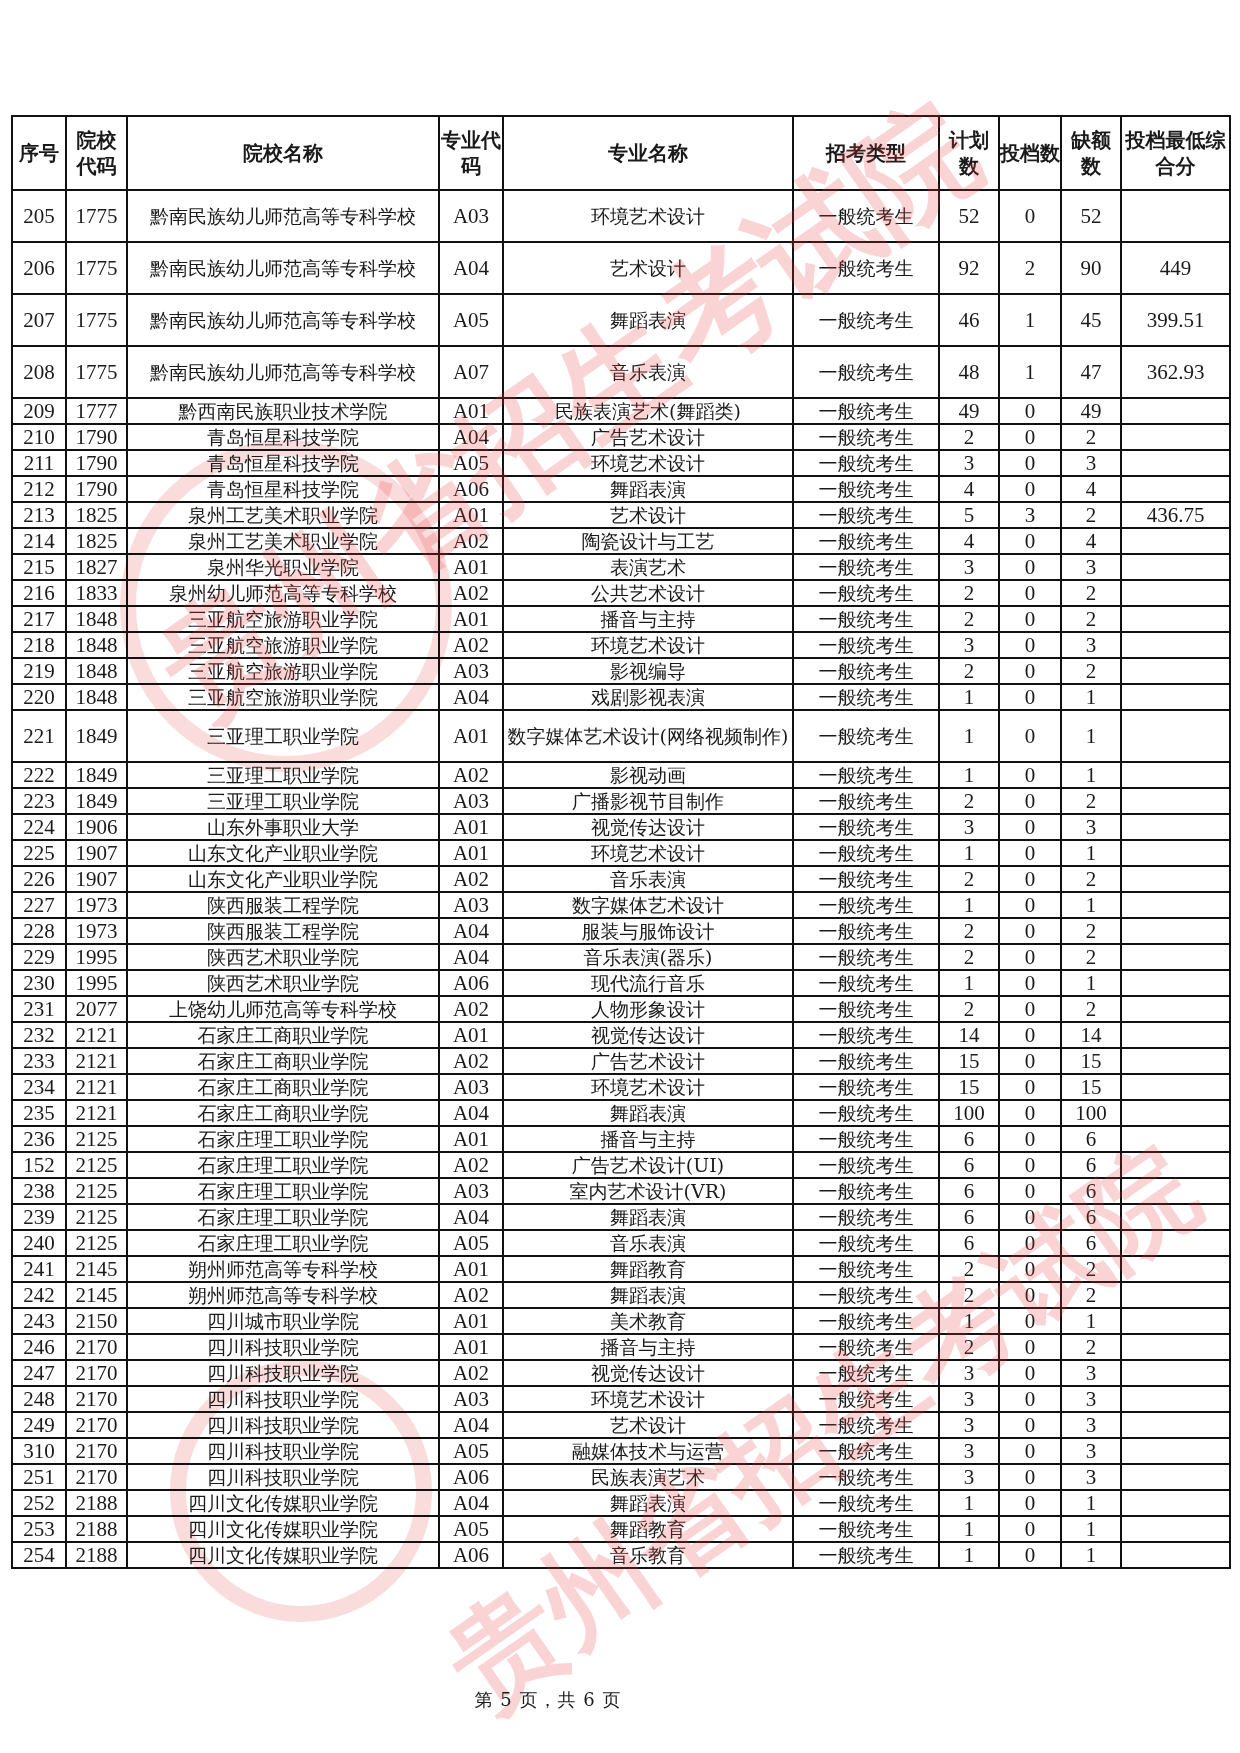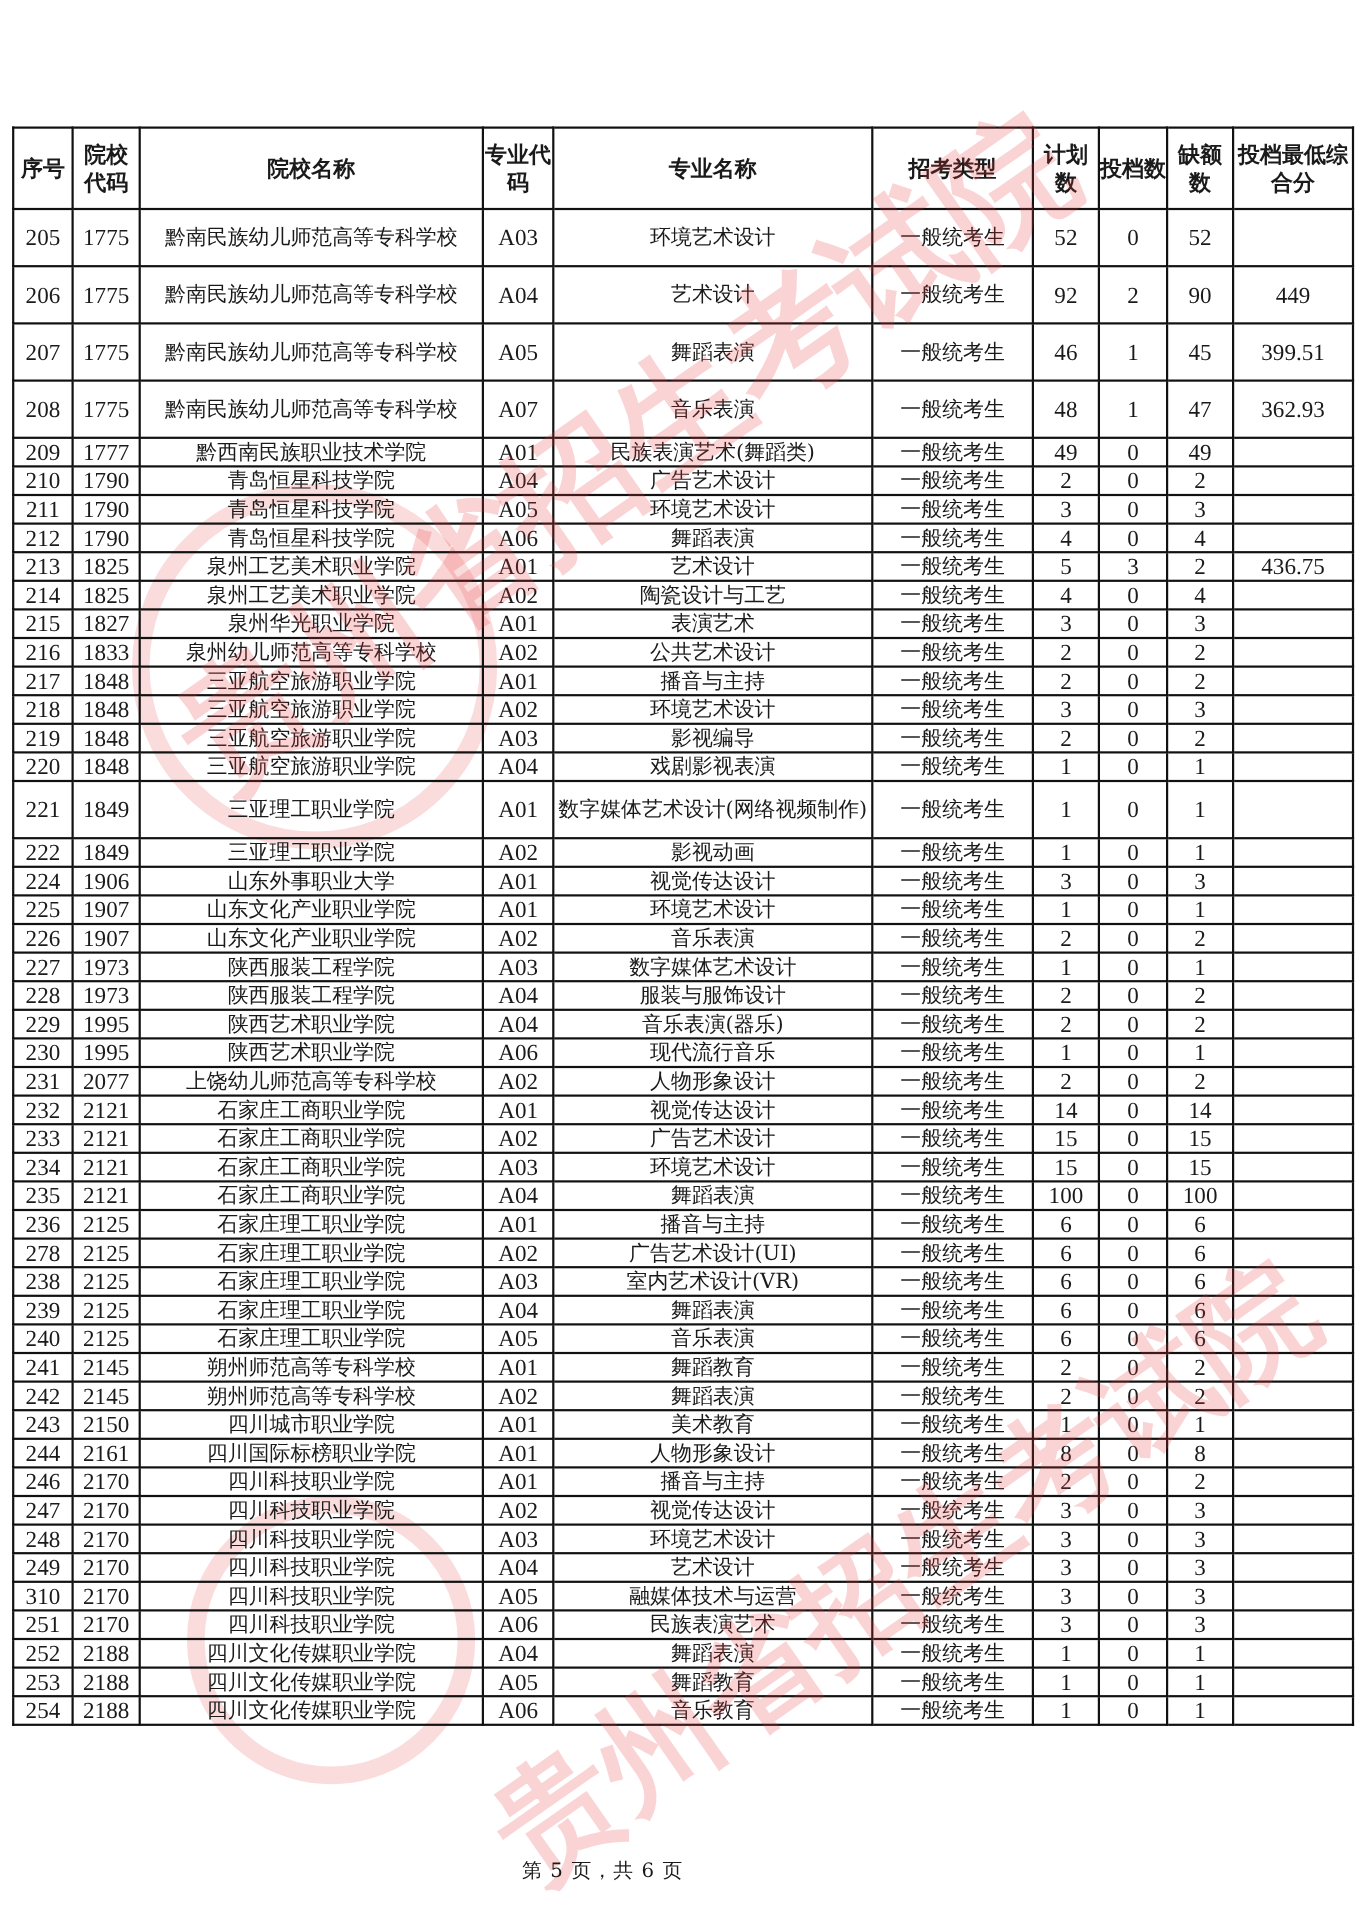--- a/index.html
+++ b/index.html
@@ -266,20 +266,32 @@
           <td>三亚理工职业学院</td>
           <td class="num">A02</td>
           <td>影视动画</td>
           <td>一般统考生</td>
           <td class="num">1</td>
           <td class="num">0</td>
           <td class="num">1</td>
           <td class="num"></td>
         </tr>
         <tr>
+          <td class="num">223</td>
+          <td class="num">1849</td>
+          <td>三亚理工职业学院</td>
+          <td class="num">A03</td>
+          <td>广播影视节目制作</td>
+          <td>一般统考生</td>
+          <td class="num">2</td>
+          <td class="num">0</td>
+          <td class="num">2</td>
+          <td class="num"></td>
+        </tr>
+        <tr>
           <td class="num">224</td>
           <td class="num">1906</td>
           <td>山东外事职业大学</td>
           <td class="num">A01</td>
           <td>视觉传达设计</td>
           <td>一般统考生</td>
           <td class="num">3</td>
           <td class="num">0</td>
           <td class="num">3</td>
           <td class="num"></td>
@@ -422,21 +434,21 @@
           <td>石家庄理工职业学院</td>
           <td class="num">A01</td>
           <td>播音与主持</td>
           <td>一般统考生</td>
           <td class="num">6</td>
           <td class="num">0</td>
           <td class="num">6</td>
           <td class="num"></td>
         </tr>
         <tr>
-          <td class="num">278</td>
+          <td class="num">152</td>
           <td class="num">2125</td>
           <td>石家庄理工职业学院</td>
           <td class="num">A02</td>
           <td>广告艺术设计(UI)</td>
           <td>一般统考生</td>
           <td class="num">6</td>
           <td class="num">0</td>
           <td class="num">6</td>
           <td class="num"></td>
         </tr>
@@ -503,32 +515,20 @@
         <tr>
           <td class="num">243</td>
           <td class="num">2150</td>
           <td>四川城市职业学院</td>
           <td class="num">A01</td>
           <td>美术教育</td>
           <td>一般统考生</td>
           <td class="num">1</td>
           <td class="num">0</td>
           <td class="num">1</td>
-          <td class="num"></td>
-        </tr>
-        <tr>
-          <td class="num">244</td>
-          <td class="num">2161</td>
-          <td>四川国际标榜职业学院</td>
-          <td class="num">A01</td>
-          <td>人物形象设计</td>
-          <td>一般统考生</td>
-          <td class="num">8</td>
-          <td class="num">0</td>
-          <td class="num">8</td>
           <td class="num"></td>
         </tr>
         <tr>
           <td class="num">246</td>
           <td class="num">2170</td>
           <td>四川科技职业学院</td>
           <td class="num">A01</td>
           <td>播音与主持</td>
           <td>一般统考生</td>
           <td class="num">2</td>

